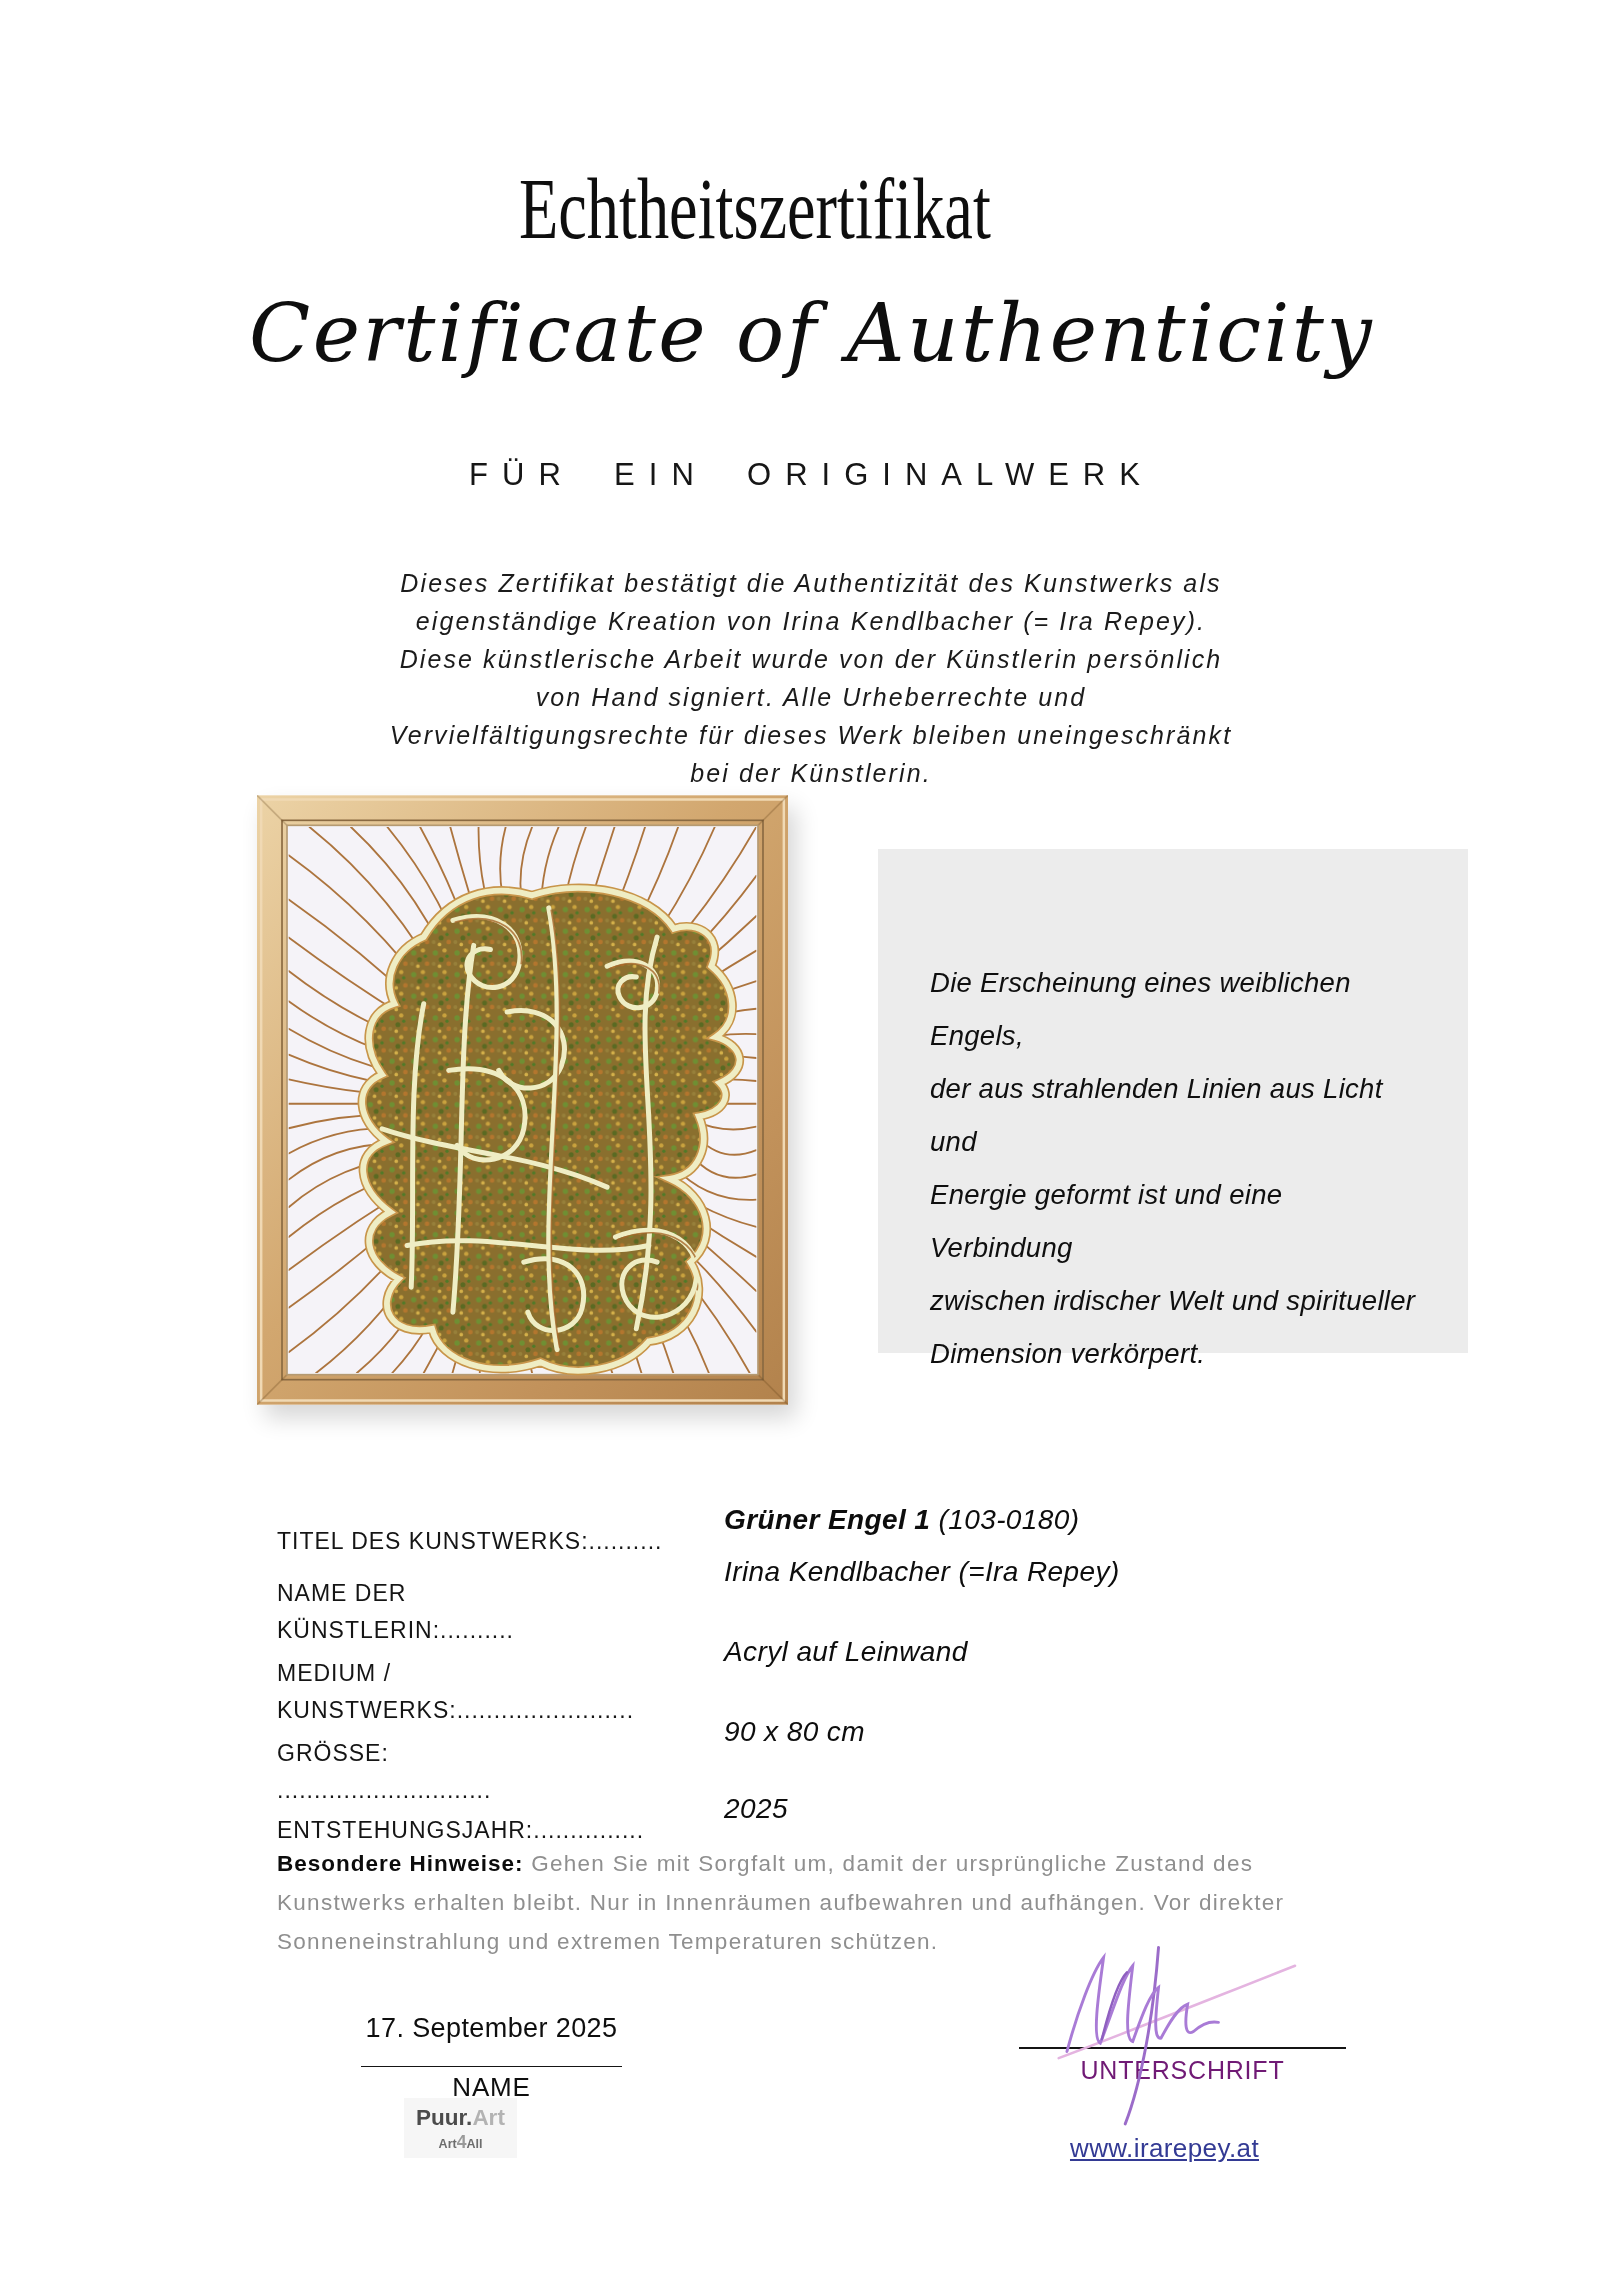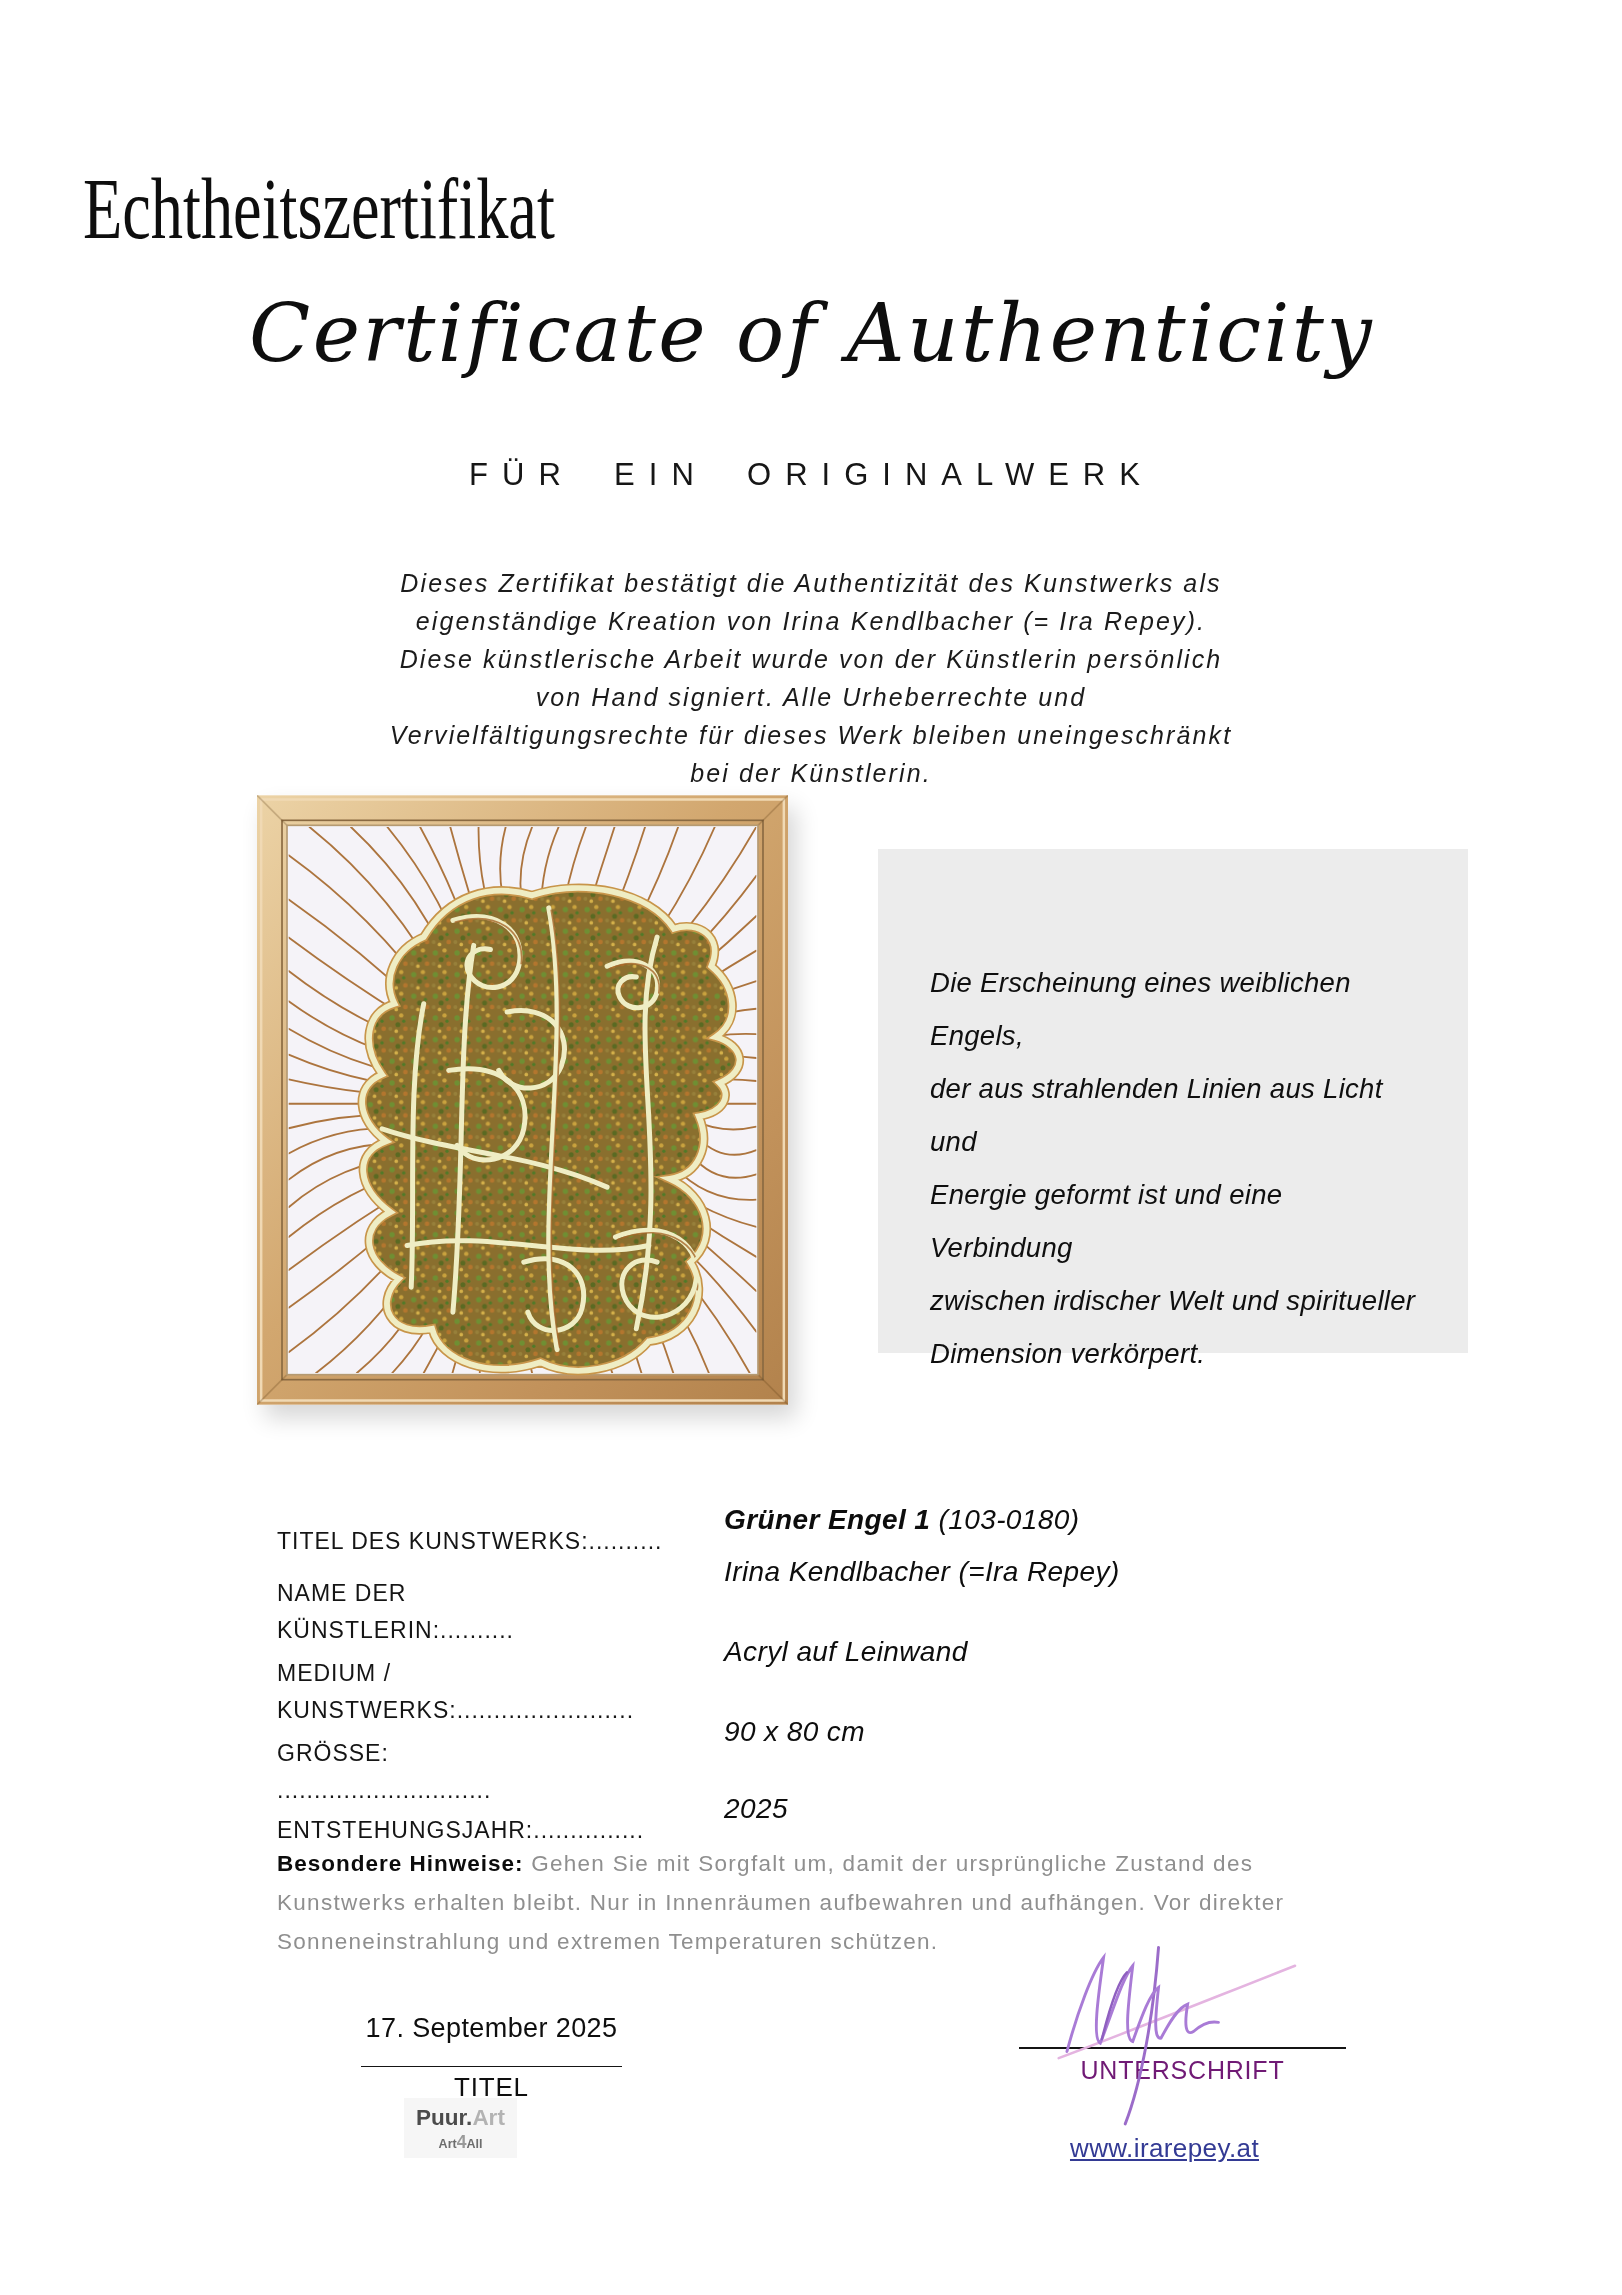--- a/index.html
+++ b/index.html
@@ -4,21 +4,21 @@
 <style>
   html,body{margin:0;padding:0;}
   body{
     width:1623px;height:2295px;position:relative;background:#ffffff;
     font-family:"Liberation Sans",sans-serif;color:#111;overflow:hidden;
   }
   .abs{position:absolute;}
 
   
   .title-de{
-    top:163px;left:0;width:1509px;
+    top:163px;left:0;width:1509px;text-align:center;
     font-family:"Liberation Serif","DejaVu Serif",serif;
     font-size:87px;line-height:92px;color:#0e0e0e;white-space:nowrap;
   }
   .title-de .squeeze{display:inline-block;transform:scaleX(0.74);transform-origin:50% 50%;}
   .title-en{
     top:275px;left:0;width:1623px;text-align:center;
     font-family:cursive,"DejaVu Serif",serif;font-style:italic;
     font-size:80px;line-height:117px;letter-spacing:2.5px;color:#0e0e0e;white-space:nowrap;
   }
   .subtitle{
@@ -262,21 +262,21 @@
 <div class="flabel" style="top:1758px;">.............................</div>
 <div class="fvalue" style="top:1716px;">90 x 80 cm</div>
 
 <div class="flabel" style="top:1798px;">ENTSTEHUNGSJAHR:...............</div>
 <div class="fvalue" style="top:1793px;">2025</div>
 
 <div class="abs hinweise"><span class="hlabel">Besondere Hinweise:</span><span> Gehen Sie mit Sorgfalt um, damit der ursprüngliche Zustand des Kunstwerks erhalten bleibt. Nur in Innenräumen aufbewahren und aufhängen. Vor direkter Sonneneinstrahlung und extremen Temperaturen schützen.</span></div>
 
 <div class="abs date-wrap">
   <span class="date-value">17. September 2025</span>
-  <div class="date-label">TITEL</div>
+  <div class="date-label">NAME</div>
 </div>
 
 <div class="abs logo">
   <div class="logo-main"><span class="lp1">Puur.</span><span class="lp2">Art</span></div>
   <div class="logo-sub"><span>Art</span><span class="l4">4</span><span>All</span></div>
 </div>
 
 <svg class="abs sig-svg" viewBox="0 0 310 270" xmlns="http://www.w3.org/2000/svg">
   <g fill="none" stroke-linecap="round">
     <path d="M 8 173 C 70 150 170 110 292 62" stroke="#e4b4e0" stroke-width="3"></path>

